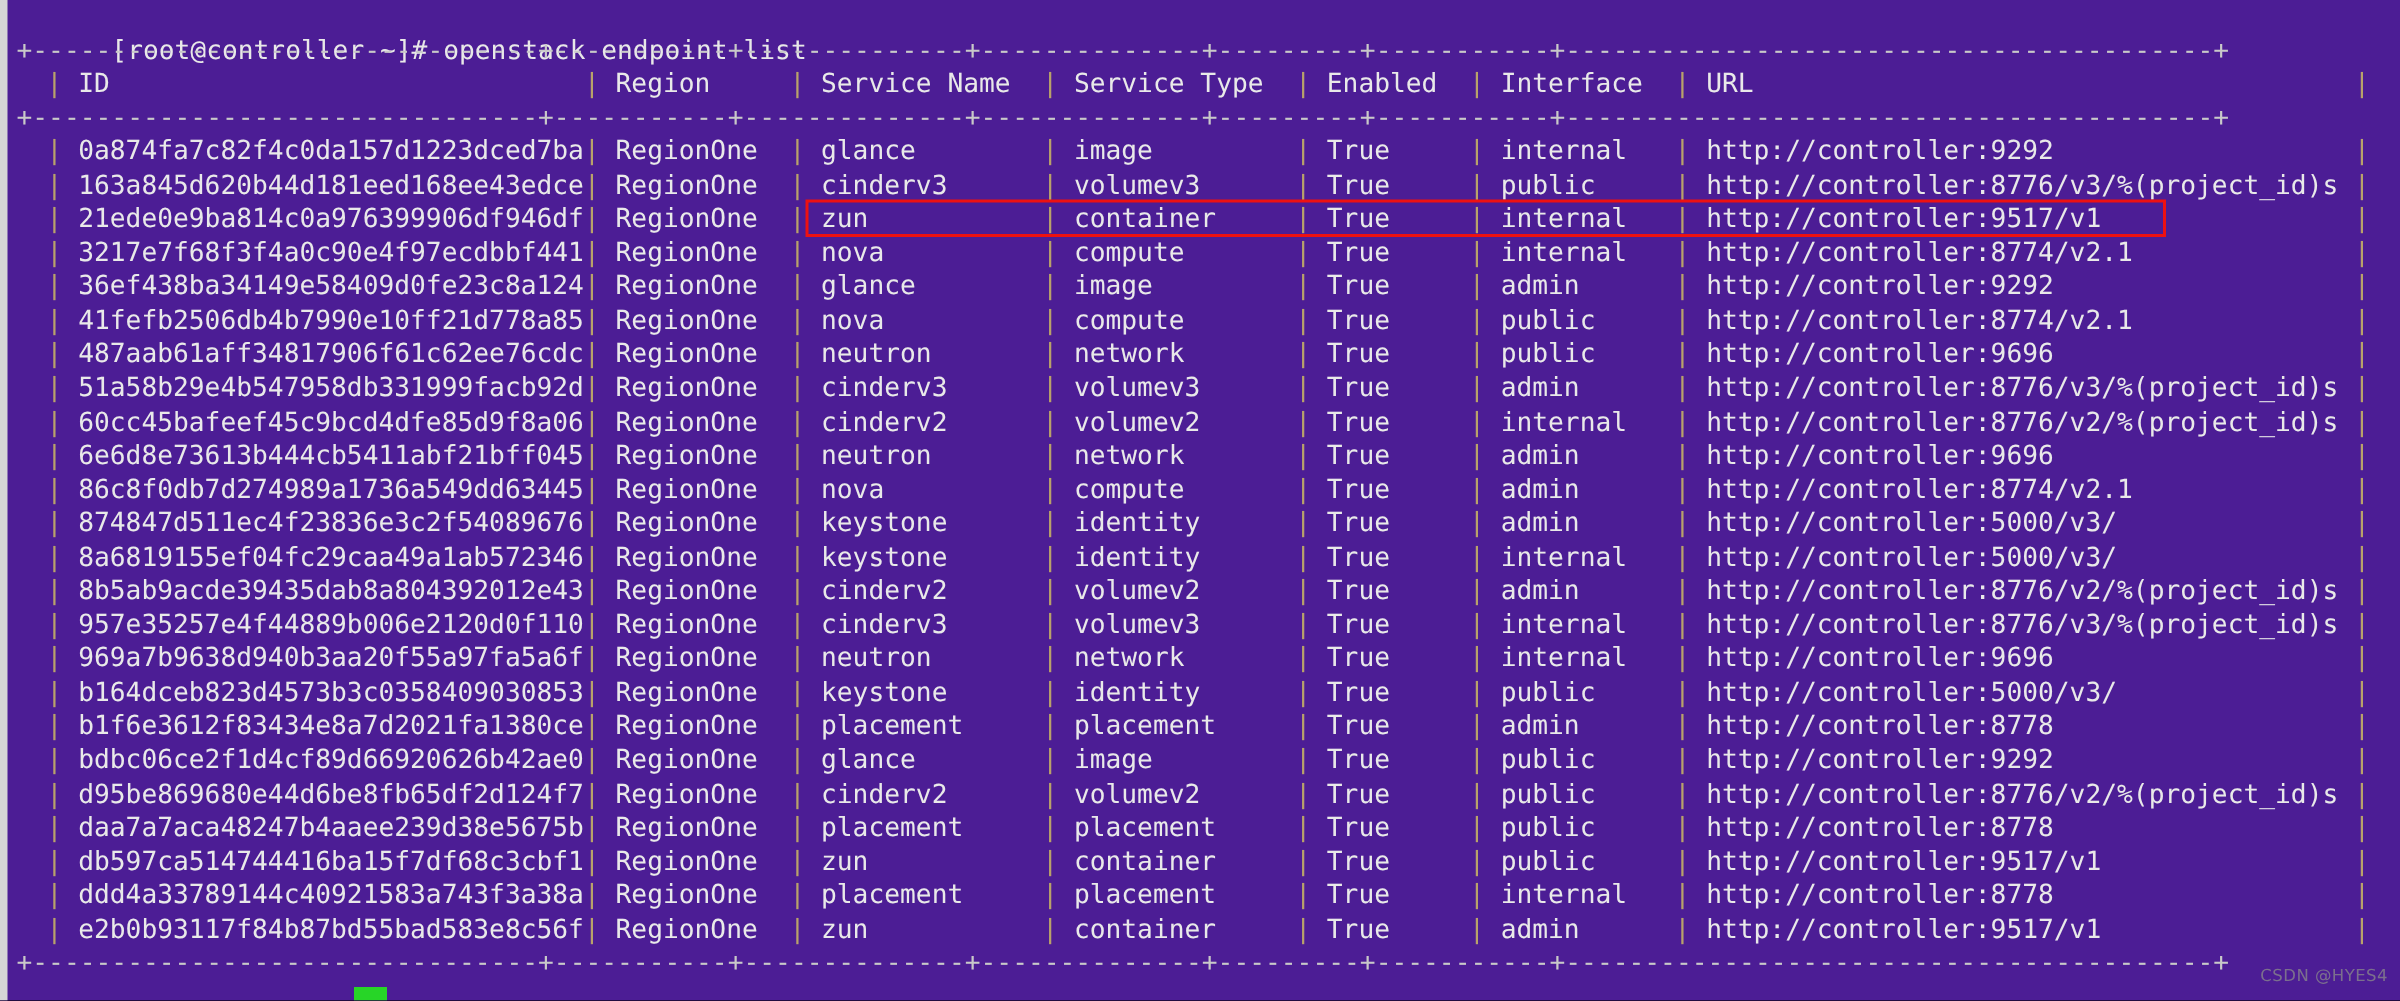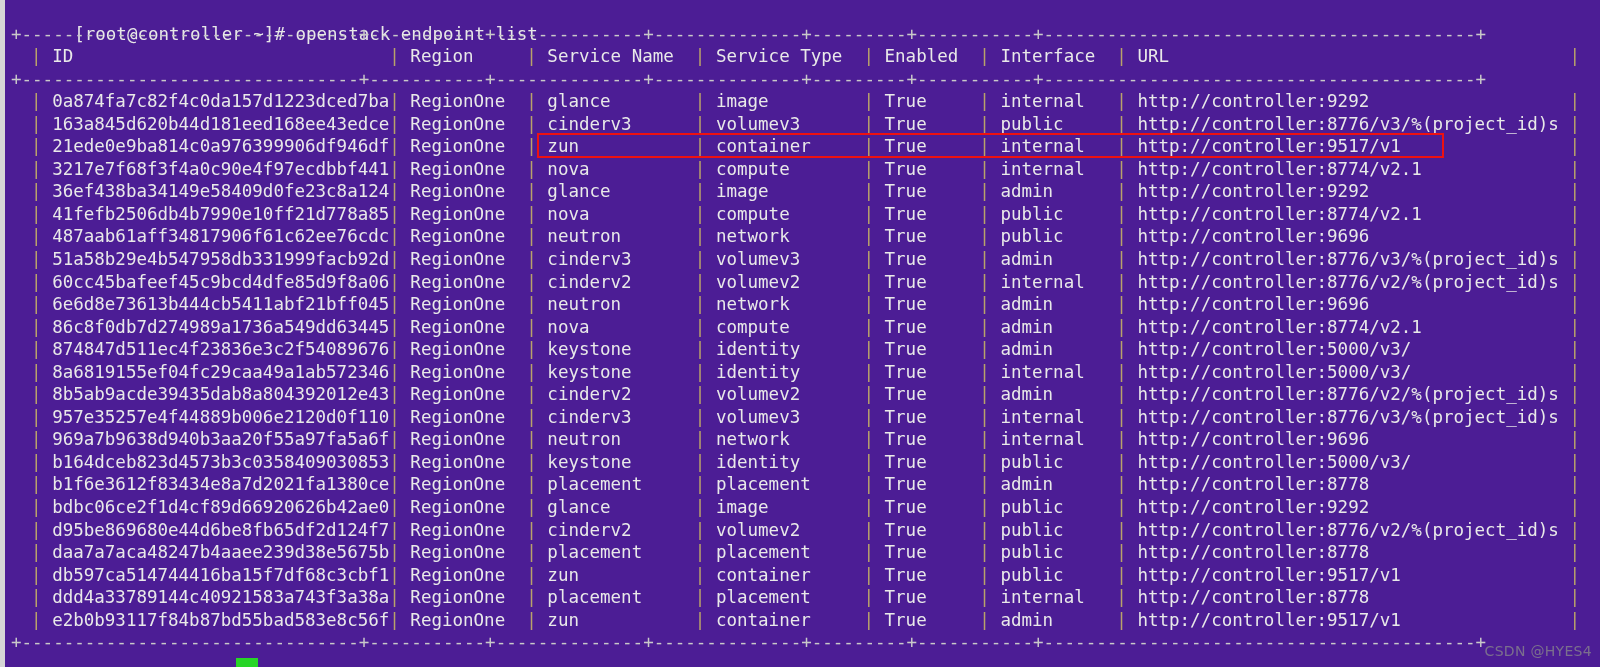--- a/index.html
+++ b/index.html
@@ -104,21 +104,21 @@
     height: 9px;
     background: #27d527;
     z-index: 30;
   }
 
   #watermark {
     position: absolute;
     right: 8px;
     bottom: 4px;
     font-family: "DejaVu Sans", "Liberation Sans", sans-serif;
-    font-size: 14px;
+    font-size: 11px;
     color: #8b8b8b;
     opacity: 0.75;
     letter-spacing: 0.3px;
     z-index: 25;
     white-space: pre;
   }
 </style>
 </head>
 <body>
 

